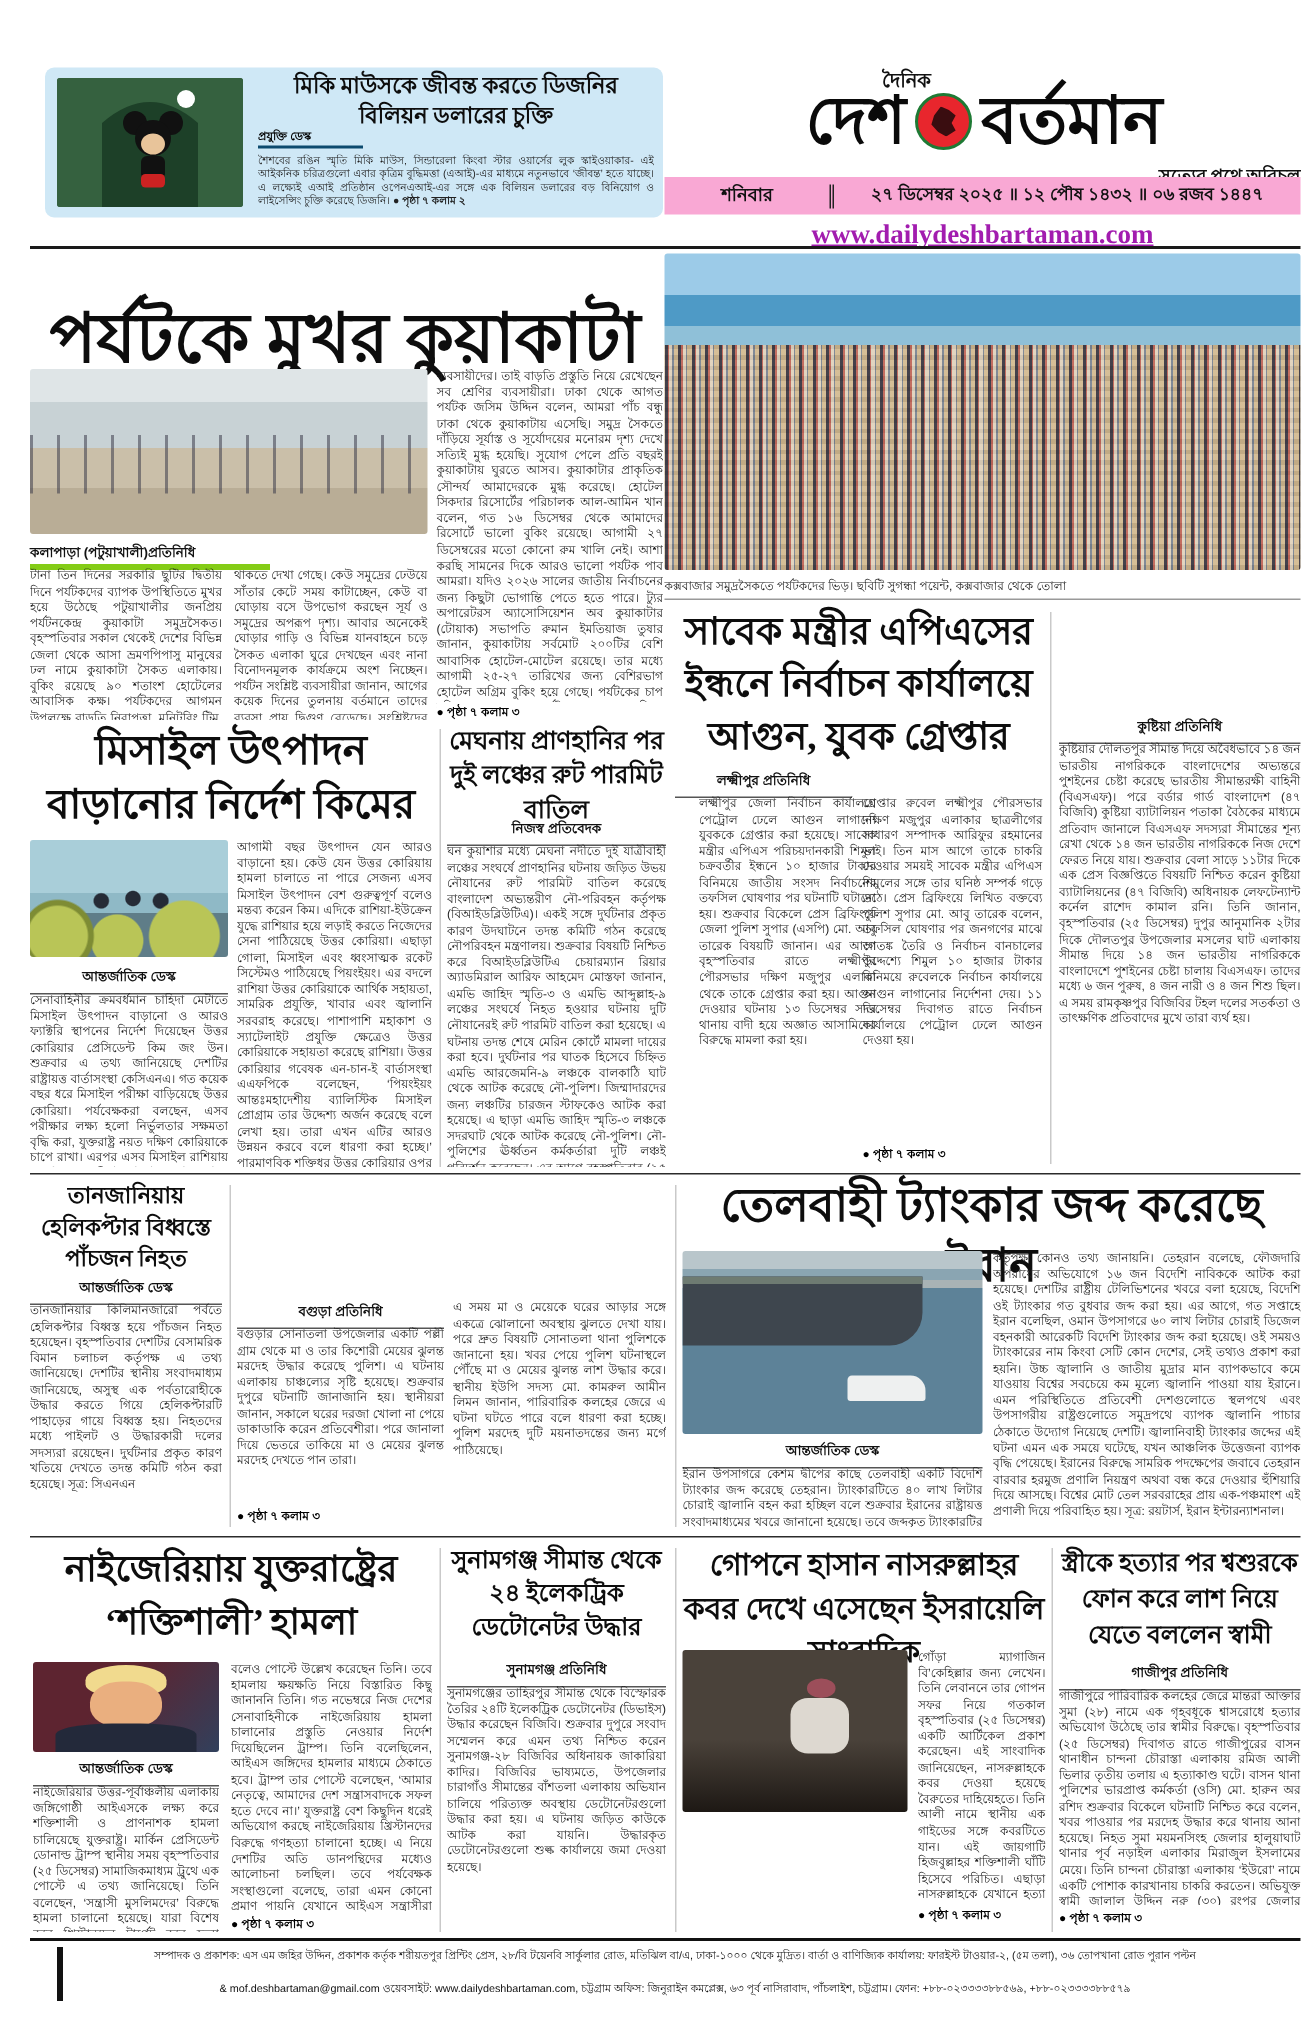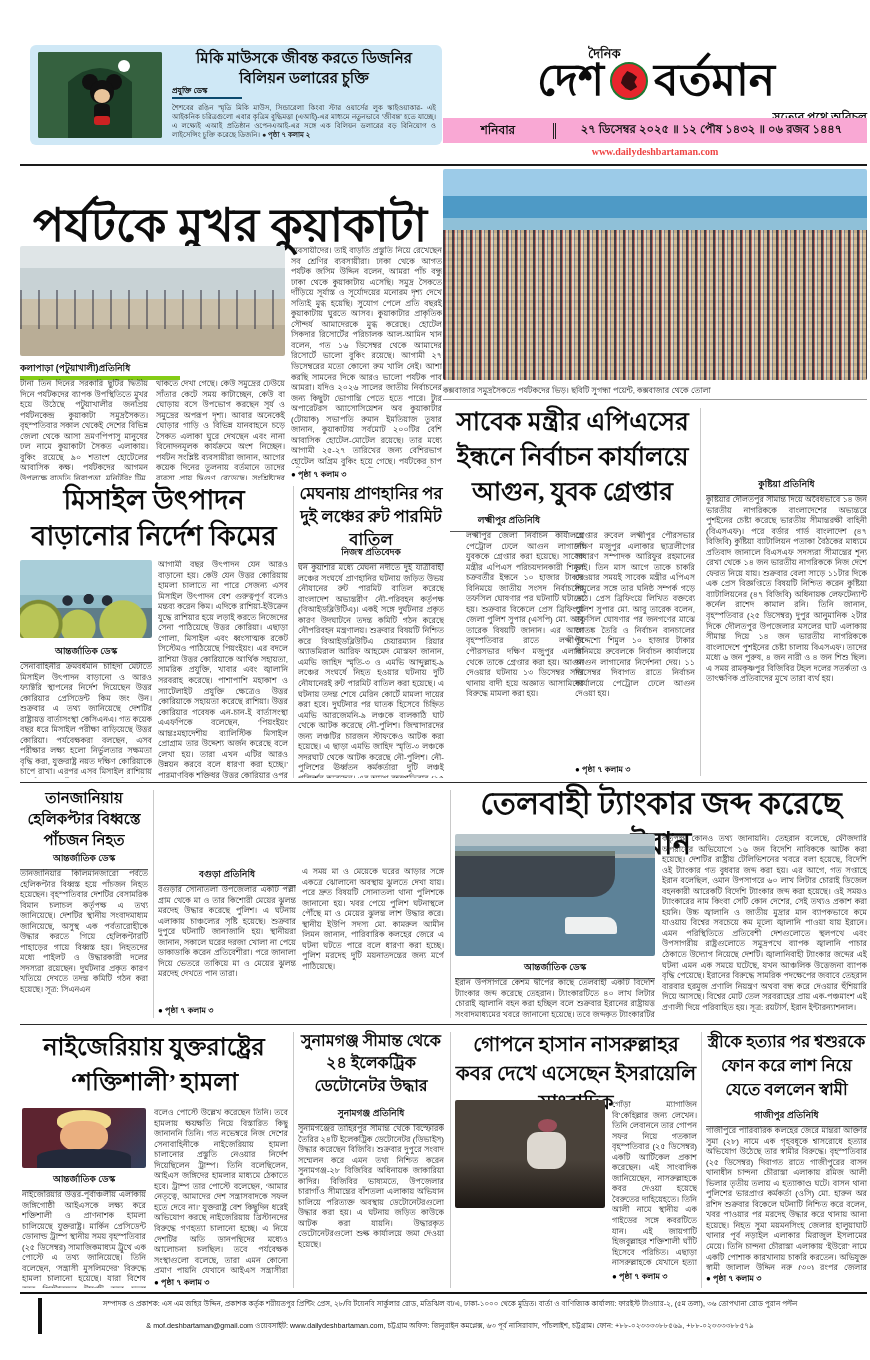--- a/index.html
+++ b/index.html
@@ -27,22 +27,22 @@
   .logo{width:34px;height:34px;border-radius:50%;border:2px solid #1e7a34;background:#e8262d;position:relative;flex:0 0 auto;}
   .logo .map{position:absolute;left:8px;top:7px;width:18px;height:20px;background:#3a0d10;
              clip-path:polygon(40% 0,70% 12%,95% 30%,80% 55%,95% 80%,60% 100%,30% 85%,5% 60%,15% 30%);}
   .tagline-row{left:640px;top:108px;width:227px;display:flex;align-items:center;gap:8px;}
   .tagline-line{flex:1;height:1px;background:#333;}
   .tagline{font-size:12px;font-weight:700;font-family:"Liberation Serif",serif;color:#111;white-space:nowrap;}
   .datebar{left:443px;top:118px;width:424px;height:25px;background:#f9a8d4;display:flex;align-items:center;}
   .day{width:110px;text-align:center;font-size:12px;font-weight:700;color:#111;}
   .day-div{width:0;height:16px;border-left:3px double #222;}
   .dateline-txt{flex:1;text-align:center;font-size:11.5px;font-weight:700;color:#111;}
-  .site{left:443px;top:146px;width:424px;text-align:center;font-size:10px;font-weight:700;
-        font-family:"Liberation Serif",serif;color:#ef4444;}
+  .site{left:443px;top:146px;width:424px;text-align:center;font-size:18px;font-weight:700;
+        font-family:"Liberation Serif",serif;color:#a21caf;text-decoration:underline;}
   .toprule{left:20px;top:164px;width:847px;height:2px;background:#1a1a1a;}
   
   .lead-ph-r{left:443px;top:169px;width:424px;height:211px;
      background:linear-gradient(180deg,#9ccbe8 0 13%,#4e9ac6 13% 23%,#8fc0d8 23% 29%,#c6b38f 29% 100%);}
   .crowd{position:absolute;left:0;right:0;top:29%;bottom:0;
      background:repeating-linear-gradient(90deg,rgba(35,35,55,.8) 0 2px,rgba(190,60,60,.6) 2px 3px,
         rgba(245,235,225,.55) 3px 5px,rgba(70,100,150,.55) 5px 6px,rgba(235,200,150,.35) 6px 9px),
         repeating-linear-gradient(0deg,rgba(0,0,0,.14) 0 3px,rgba(255,255,255,.08) 3px 7px);}
   .lead-ph-l{left:20px;top:246px;width:265px;height:110px;
      background:linear-gradient(180deg,#dfe5e7 0 20%,#c8d2d5 20% 48%,#cabfa9 48% 72%,#b9ad96 72%);}

